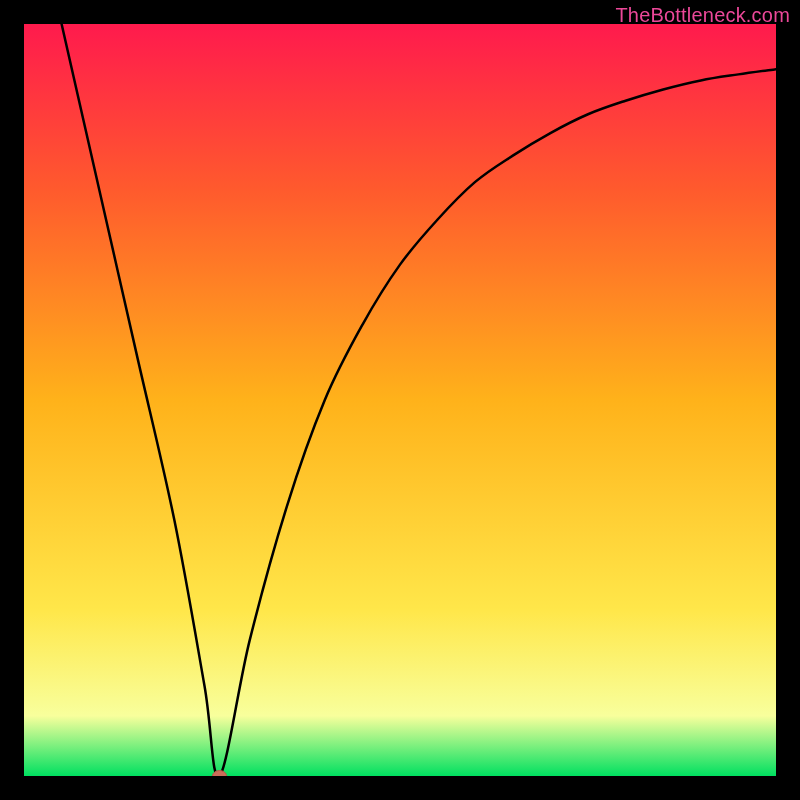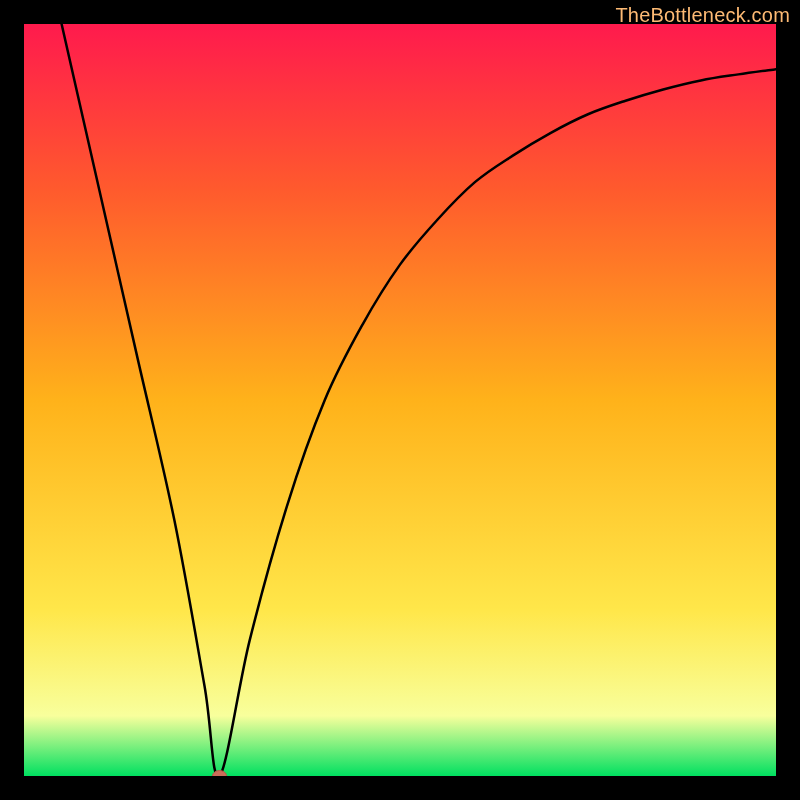--- a/index.html
+++ b/index.html
@@ -8,21 +8,21 @@
     width: 800px;
     height: 800px;
     overflow: hidden;
     background: #000;
     font-family: Arial, Helvetica, sans-serif;
   }
   .attribution {
     position: absolute;
     top: 4px;
     right: 10px;
-    color: #fdba74;
+    color: #ec4899;
     font-size: 20px;
     font-weight: 400;
     letter-spacing: 0.2px;
     z-index: 10;
   }
   .frame {
     position: absolute;
     left: 24px;
     top: 24px;
     width: 752px;

